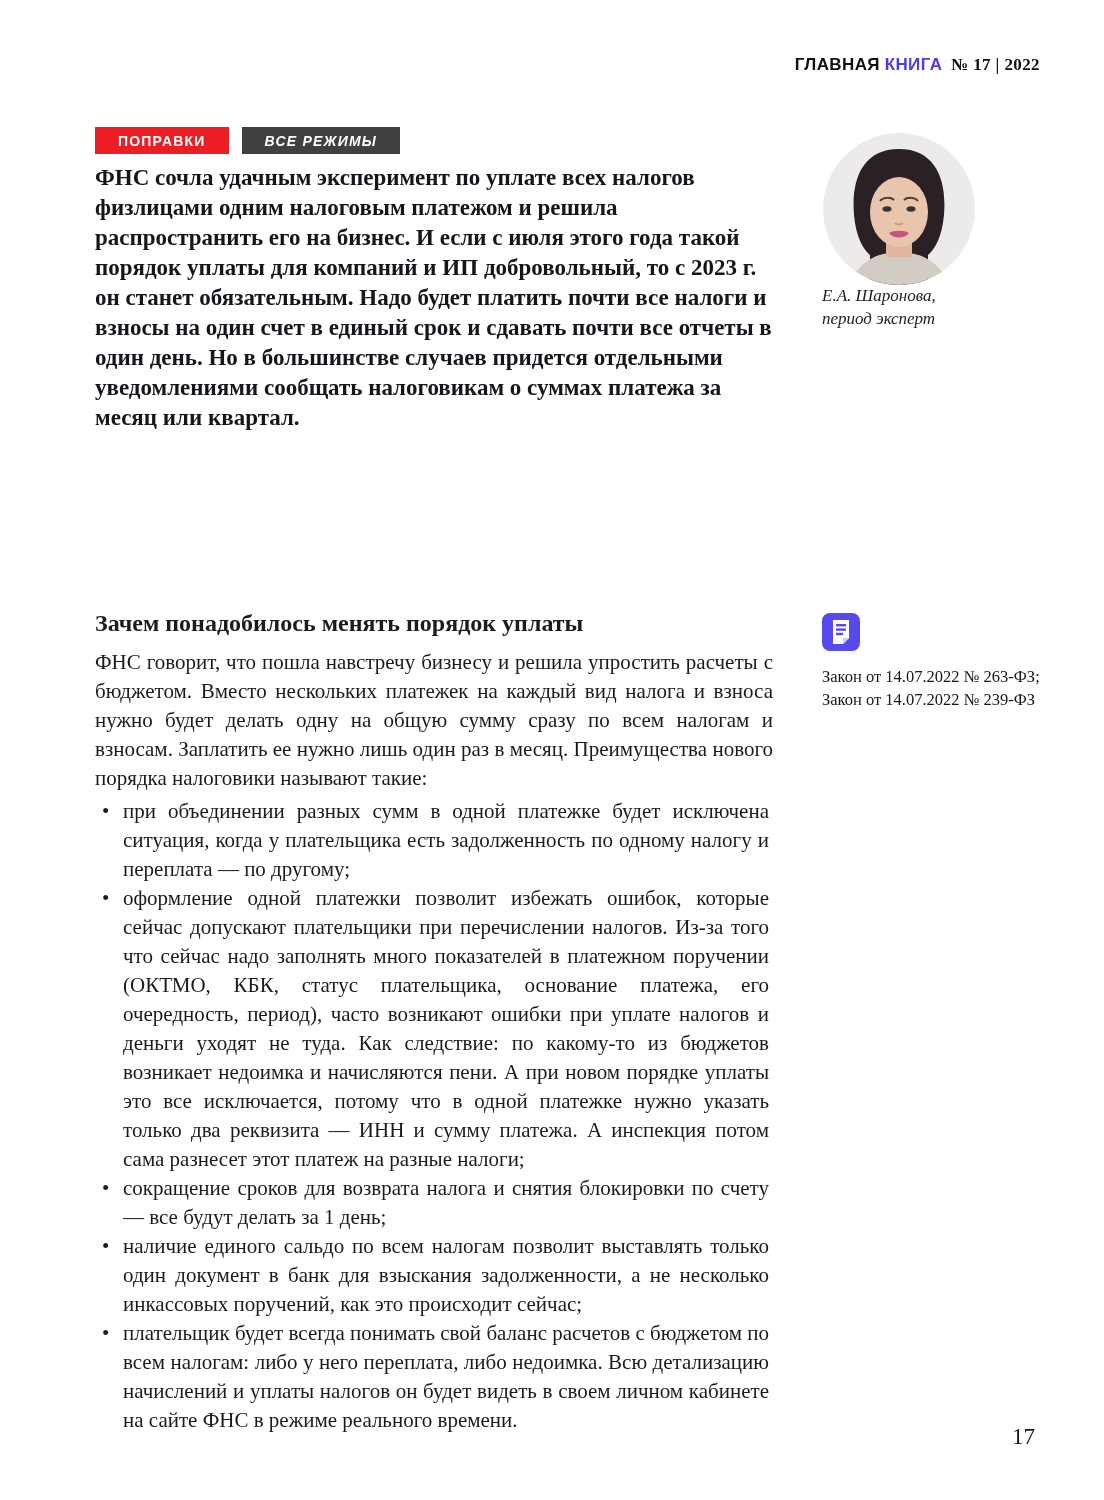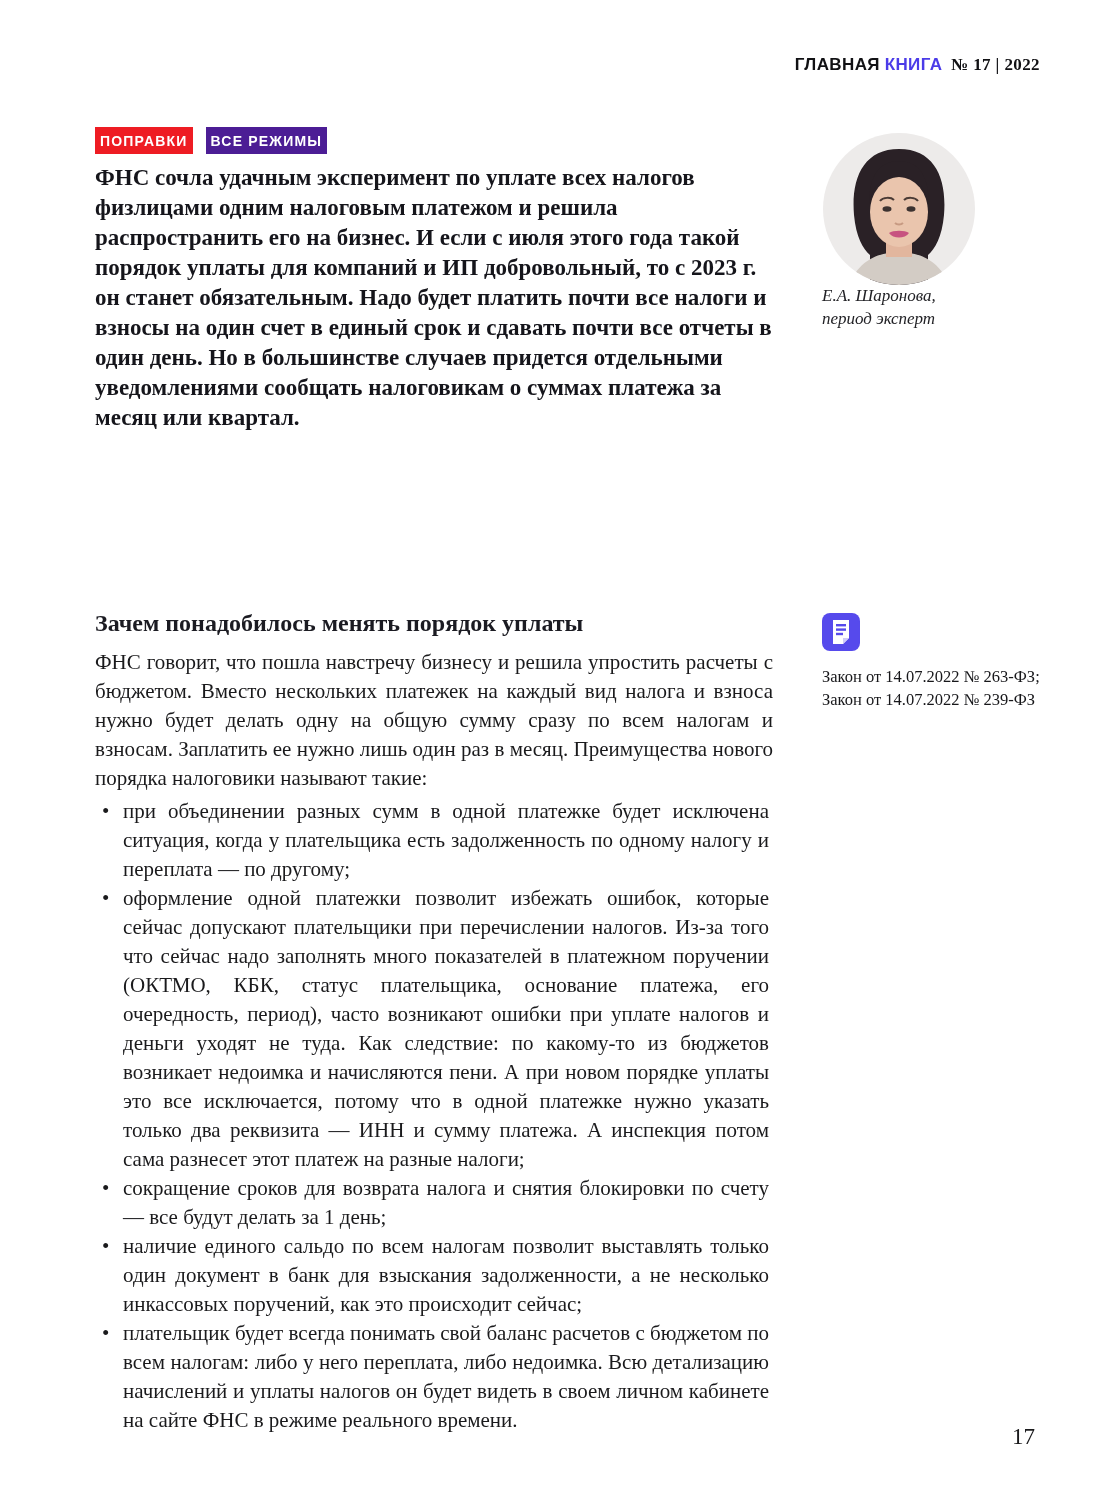--- a/index.html
+++ b/index.html
@@ -11,25 +11,25 @@
   .masthead{
     position:absolute;top:55px;right:64px;white-space:nowrap;
     font-size:17px;letter-spacing:.4px;
   }
   .masthead .brand{font-family:"Liberation Sans",sans-serif;font-weight:bold;color:#111114;padding-left:43px;}
   .masthead .brand-accent{font-family:"Liberation Sans",sans-serif;font-weight:bold;color:#4b3be8;}
   .masthead .issue{font-family:"Liberation Serif",serif;font-weight:bold;color:#111114;margin-left:4px;}
   
   .badges{position:absolute;top:127px;left:95px;display:flex;gap:13px;}
   .badge{
-    display:inline-block;padding:6px 5px 5px;color:#ffffff;
+    display:inline-block;padding:6px 23px 5px;color:#ffffff;
     font-family:"Liberation Sans",sans-serif;font-weight:bold;font-size:14px;letter-spacing:1.2px;
   }
   .badge.red{background:#ee1c23;}
-  .badge.blue{background:#4c1d95;}
+  .badge.blue{background:#404040;font-style:italic;}
   
   .lead{
     position:absolute;top:163px;left:95px;width:678px;
     font-weight:bold;font-size:23px;line-height:30px;color:#15151b;text-align:left;
   }
   
   .avatar-wrap{position:absolute;top:133px;left:823px;width:152px;height:152px;}
   .author-caption{
     position:absolute;top:284px;left:822px;width:230px;
     font-style:italic;font-size:17px;line-height:23px;color:#222226;

